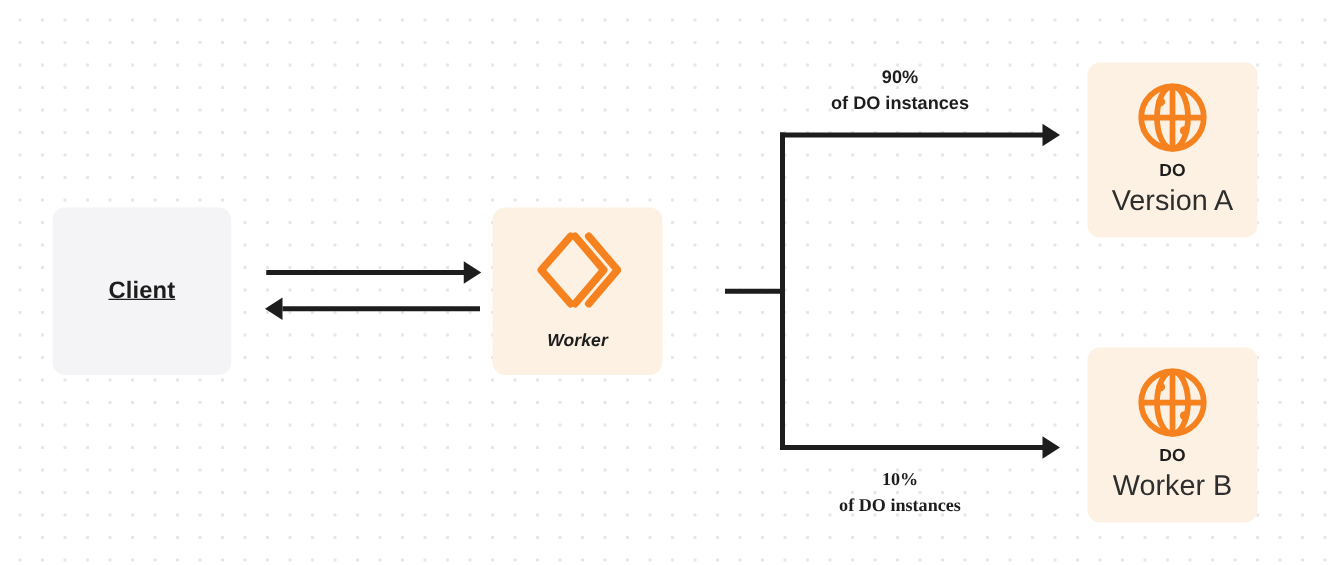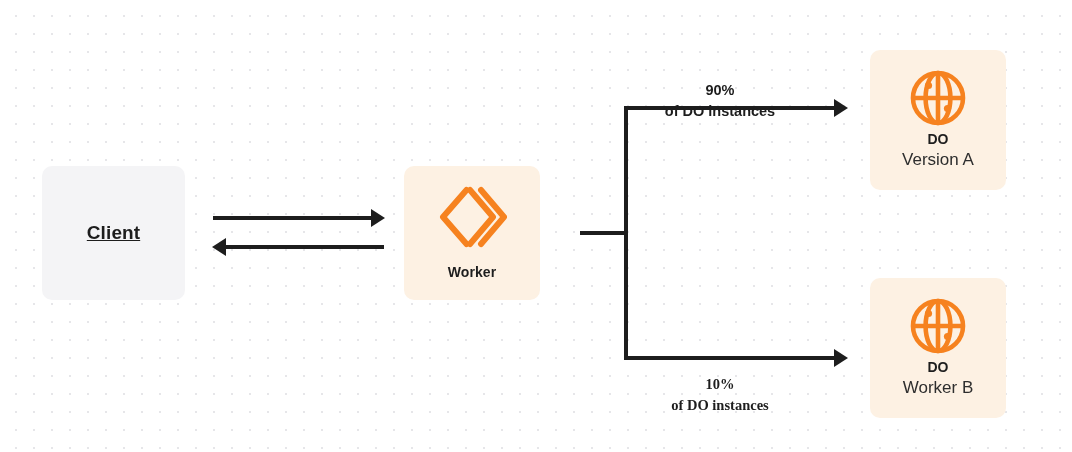--- a/index.html
+++ b/index.html
@@ -28,44 +28,45 @@
     justify-content: center;
     border-radius: 10px;
     box-sizing: border-box;
   }
   .node-client {
     left: 42px;  top: 166px;
     width: 143px; height: 134px;
     background: #f4f4f6;
   }
   .node-worker {
-    left: 404px; top: 166px;
+    left: 394px; top: 166px;
     width: 136px; height: 134px;
     background: #fdf1e3;
+    font-style: italic;
   }
   .node-do-a {
     left: 870px; top: 50px;
     width: 136px; height: 140px;
     background: #fdf1e3;
   }
   .node-do-b {
     left: 870px; top: 278px;
     width: 136px; height: 140px;
     background: #fdf1e3;
   }
 
   .node-title {
     font-size: 14px;
     font-weight: 700;
     color: #1d1d1d;
     letter-spacing: 0.1px;
     line-height: 1.15;
   }
   .node-sub {
-    font-size: 17px;
+    font-size: 23px;
     font-weight: 400;
     color: #2e2e2e;
     line-height: 1.3;
     margin-top: 2px;
     text-align: right;
   }
   .client-label { font-size: 19px; text-decoration: underline; }
   .worker-label { margin-top: 12px; }
   .node-icon { display: block; }
 
@@ -109,21 +110,21 @@
   
   .edge-label {
     position: absolute;
     text-align: center;
     color: #1d1d1d;
     font-weight: 700;
     font-size: 14.5px;
     line-height: 1.42;
     white-space: nowrap;
   }
-  .label-top { left: 620px; top: 52px; width: 200px; margin-top: 28px; }
+  .label-top { left: 620px; top: 52px; width: 200px; }
   .label-bot { left: 620px; top: 374px; width: 200px; font-family: Liberation Serif, serif; }
 </style>
 </head>
 <body>
 
 <div id="canvas">
 
   <div class="node node-client">
     <span class="node-title client-label">Client</span>
   </div>

